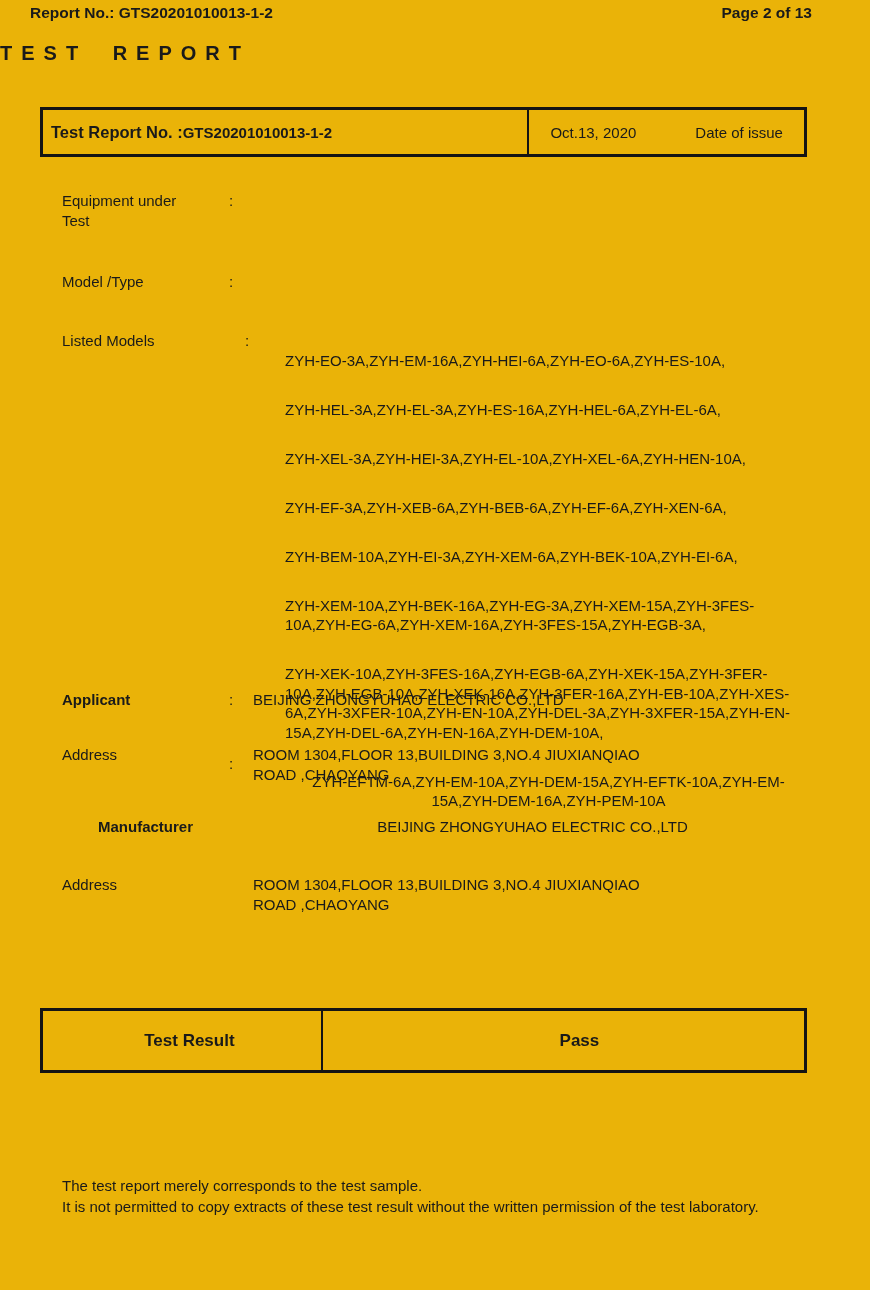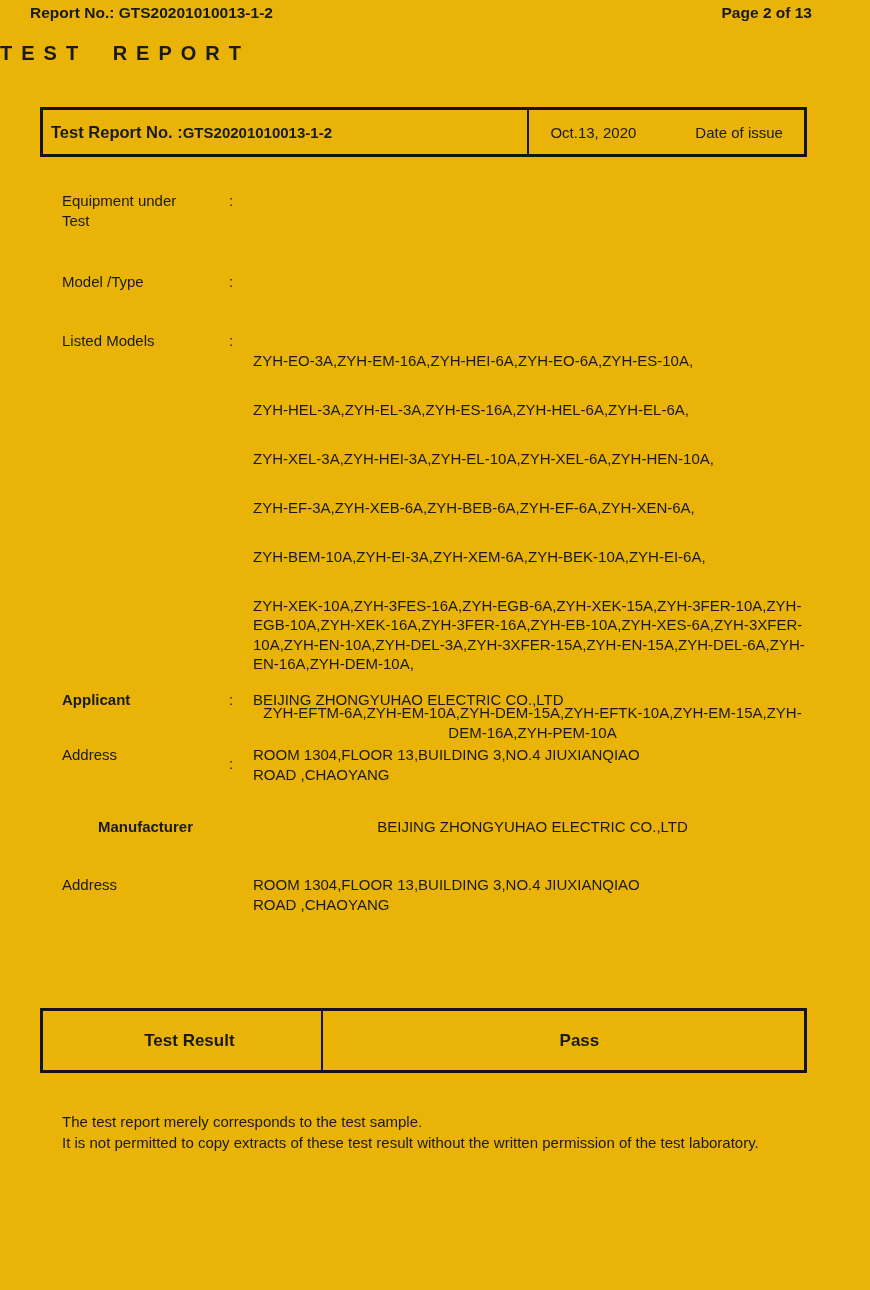--- a/index.html
+++ b/index.html
@@ -98,21 +98,21 @@
   }
   .result-right {
     flex: 1;
     display: flex; align-items: center; justify-content: center;
     font-size: 17px; font-weight: bold; margin-left: 32px;
   }
 
   
   .footer-note {
     position: absolute;
-    top: 1112px; left: 62px; right: 56px;
+    top: 1176px; left: 62px; right: 56px;
     font-size: 15px;
     line-height: 20.5px;
   }
   .footer-note .justify { text-align: justify; }
 </style>
 </head>
 <body>
 
 <div class="page">
 
@@ -139,29 +139,30 @@
     <div class="f-label">Equipment under
 Test</div>
     <div class="f-colon">:</div>
   </div>
 
   <div class="field-row" style="top:272px;">
     <div class="f-label">Model /Type</div>
     <div class="f-colon">:</div>
   </div>
 
-  <div class="field-row" style="top:331px;">
+  <div class="field-row" style="top:331px;gap:16px;">
     <div class="f-label">Listed Models</div>
     <div class="f-colon">:</div>
     <div class="f-value">
       <p>ZYH-EO-3A,ZYH-EM-16A,ZYH-HEI-6A,ZYH-EO-6A,ZYH-ES-10A,</p>
       <p>ZYH-HEL-3A,ZYH-EL-3A,ZYH-ES-16A,ZYH-HEL-6A,ZYH-EL-6A,</p>
       <p>ZYH-XEL-3A,ZYH-HEI-3A,ZYH-EL-10A,ZYH-XEL-6A,ZYH-HEN-10A,</p>
       <p>ZYH-EF-3A,ZYH-XEB-6A,ZYH-BEB-6A,ZYH-EF-6A,ZYH-XEN-6A,</p>
       <p>ZYH-BEM-10A,ZYH-EI-3A,ZYH-XEM-6A,ZYH-BEK-10A,ZYH-EI-6A,</p>
+      <p>ZYH-XEM-10A,ZYH-BEK-16A,ZYH-EG-3A,ZYH-XEM-15A,ZYH-3FES-10A,ZYH-EG-6A,ZYH-XEM-16A,ZYH-3FES-15A,ZYH-EGB-3A,</p>
       <p>ZYH-XEK-10A,ZYH-3FES-16A,ZYH-EGB-6A,ZYH-XEK-15A,ZYH-3FER-10A,ZYH-EGB-10A,ZYH-XEK-16A,ZYH-3FER-16A,ZYH-EB-10A,ZYH-XES-6A,ZYH-3XFER-10A,ZYH-EN-10A,ZYH-DEL-3A,ZYH-3XFER-15A,ZYH-EN-15A,ZYH-DEL-6A,ZYH-EN-16A,ZYH-DEM-10A,</p>
       <p>ZYH-EFTM-6A,ZYH-EM-10A,ZYH-DEM-15A,ZYH-EFTK-10A,ZYH-EM-15A,ZYH-DEM-16A,ZYH-PEM-10A</p>
     </div>
   </div>
 
   <div class="field-row" style="top:690px;">
     <div class="f-label bold">Applicant</div>
     <div class="f-colon">:</div>
     <div class="f-value">BEIJING ZHONGYUHAO ELECTRIC CO.,LTD</div>
   </div>

